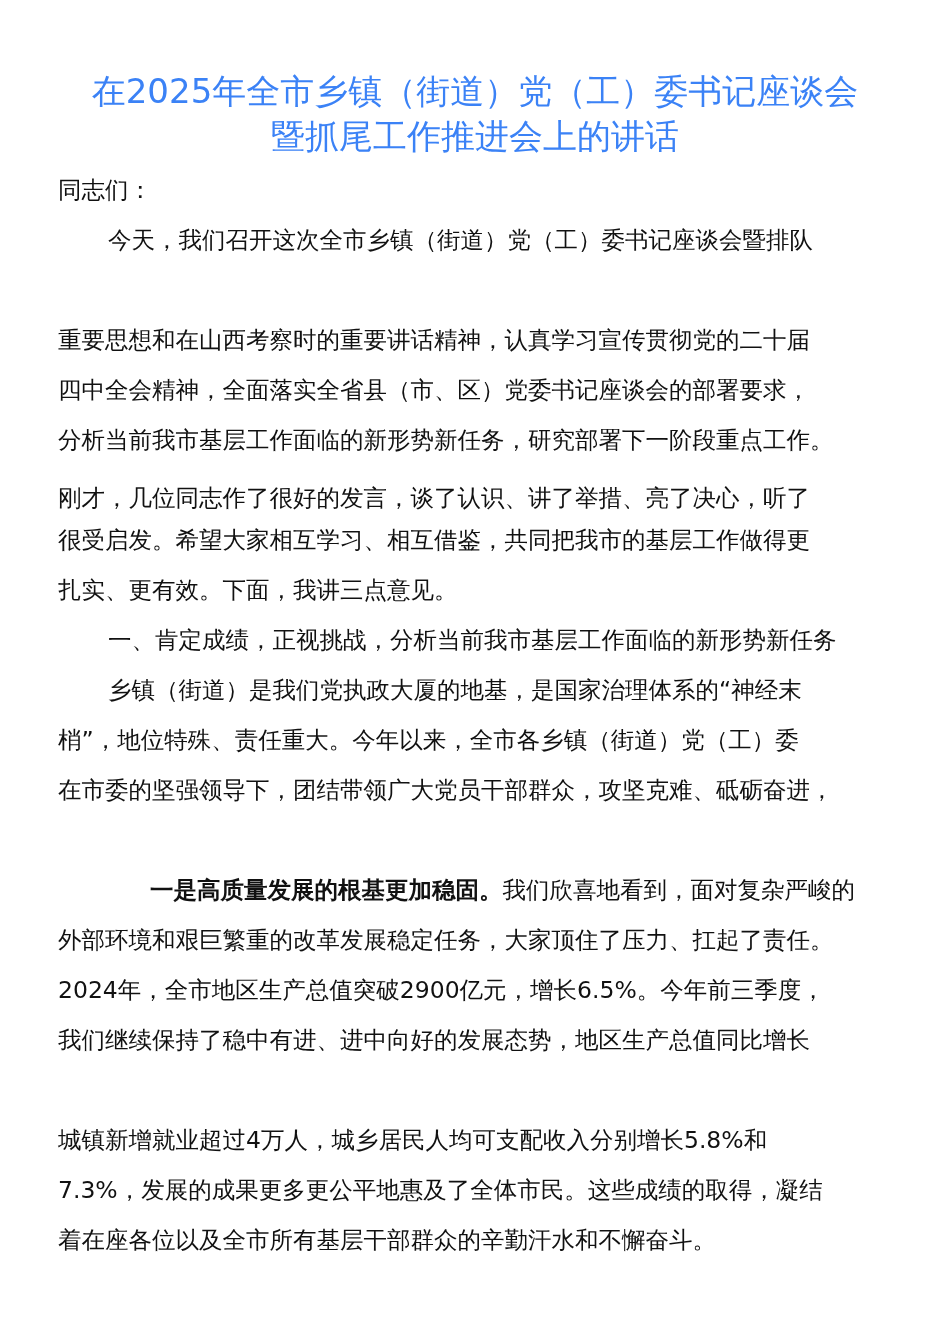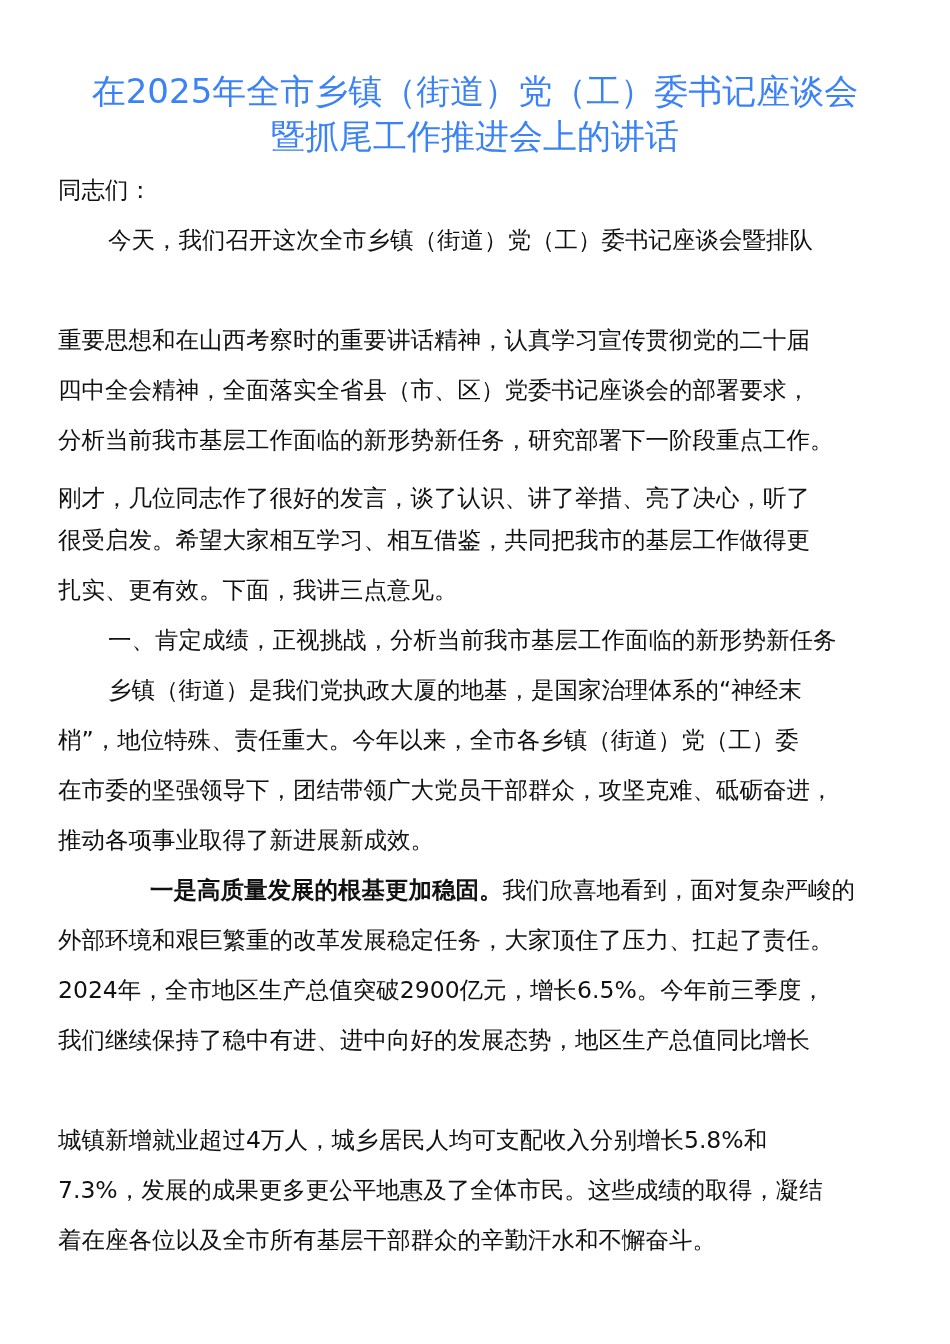--- a/index.html
+++ b/index.html
@@ -63,21 +63,20 @@
   <div class="line" style="top:422px;">分析当前我市基层工作面临的新形势新任务，研究部署下一阶段重点工作。</div>
   <div class="line" style="top:472px;margin-top:8px;">刚才，几位同志作了很好的发言，谈了认识、讲了举措、亮了决心，听了</div>
   <div class="line" style="top:522px;">很受启发。希望大家相互学习、相互借鉴，共同把我市的基层工作做得更</div>
   <div class="line" style="top:572px;">扎实、更有效。下面，我讲三点意见。</div>
 
   <div class="line indent" style="top:622px;">一、肯定成绩，正视挑战，分析当前我市基层工作面临的新形势新任务</div>
 
   <div class="line indent" style="top:672px;">乡镇（街道）是我们党执政大厦的地基，是国家治理体系的“神经末</div>
   <div class="line" style="top:722px;">梢”，地位特殊、责任重大。今年以来，全市各乡镇（街道）党（工）委</div>
   <div class="line" style="top:772px;">在市委的坚强领导下，团结带领广大党员干部群众，攻坚克难、砥砺奋进，</div>
-  <div class="line" style="top:822px;">推动各项事业取得了新进展新成效。</div>
 
   <div class="line indent" style="top:872px;">
     <span class="bold">一是高质量发展的根基更加稳固。</span><span>我们欣喜地看到，面对复杂严峻的</span>
   </div>
   <div class="line" style="top:922px;">外部环境和艰巨繁重的改革发展稳定任务，大家顶住了压力、扛起了责任。</div>
   <div class="line" style="top:972px;">2024年，全市地区生产总值突破2900亿元，增长6.5%。今年前三季度，</div>
   <div class="line" style="top:1022px;">我们继续保持了稳中有进、进中向好的发展态势，地区生产总值同比增长</div>
   <div class="line" style="top:1122px;">城镇新增就业超过4万人，城乡居民人均可支配收入分别增长5.8%和</div>
   <div class="line" style="top:1172px;text-align:center;">7.3%，发展的成果更多更公平地惠及了全体市民。这些成绩的取得，凝结</div>
   <div class="line" style="top:1222px;">着在座各位以及全市所有基层干部群众的辛勤汗水和不懈奋斗。</div>

